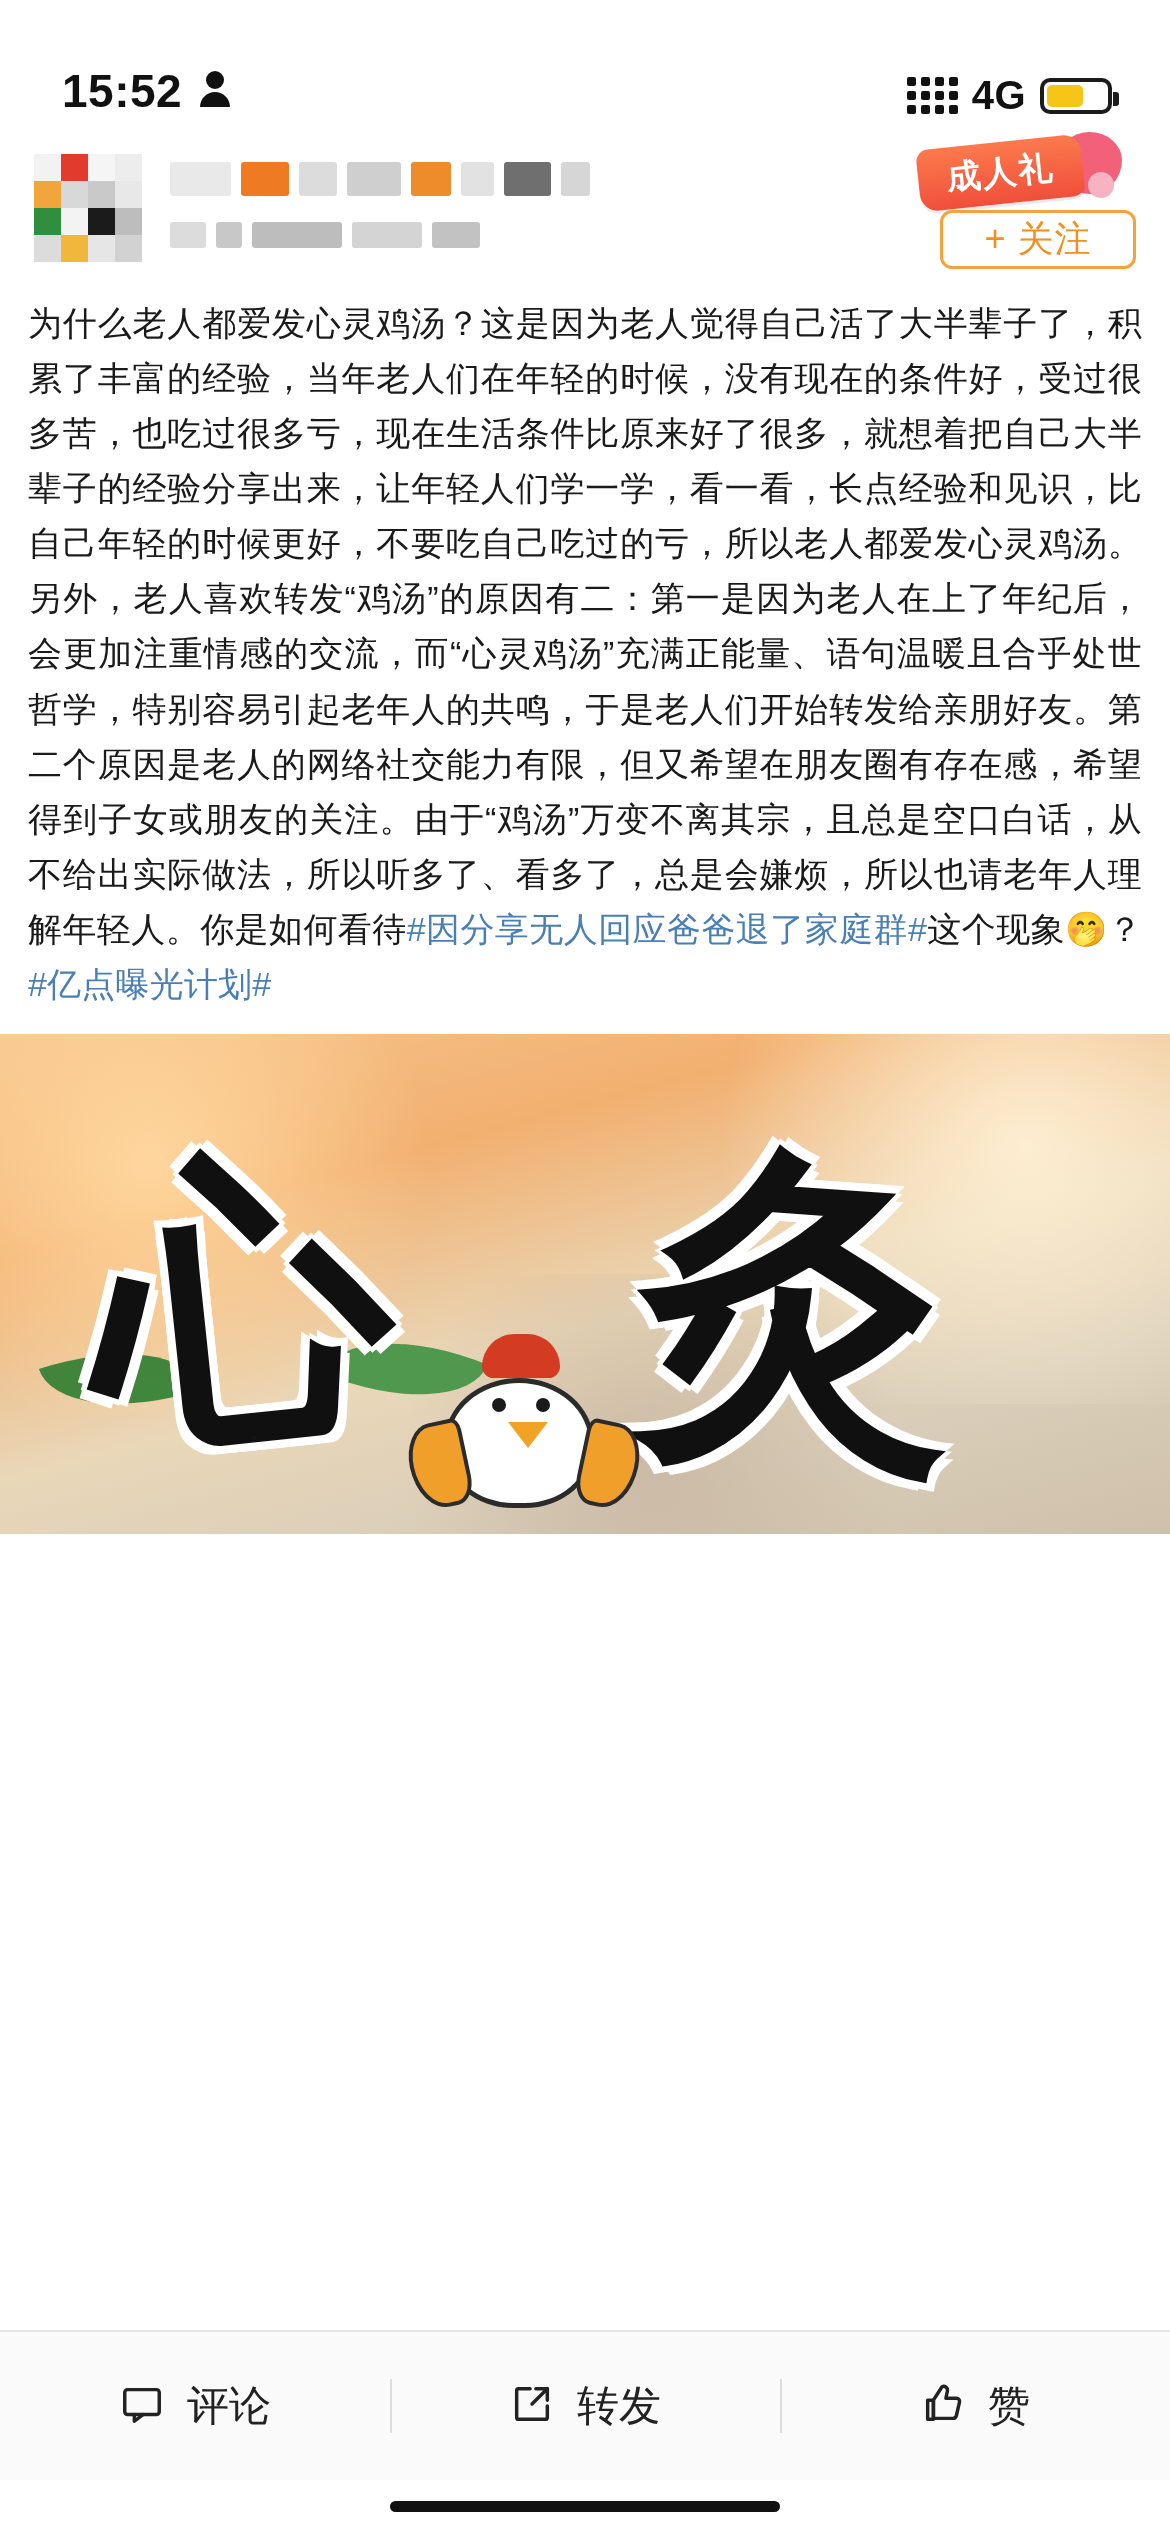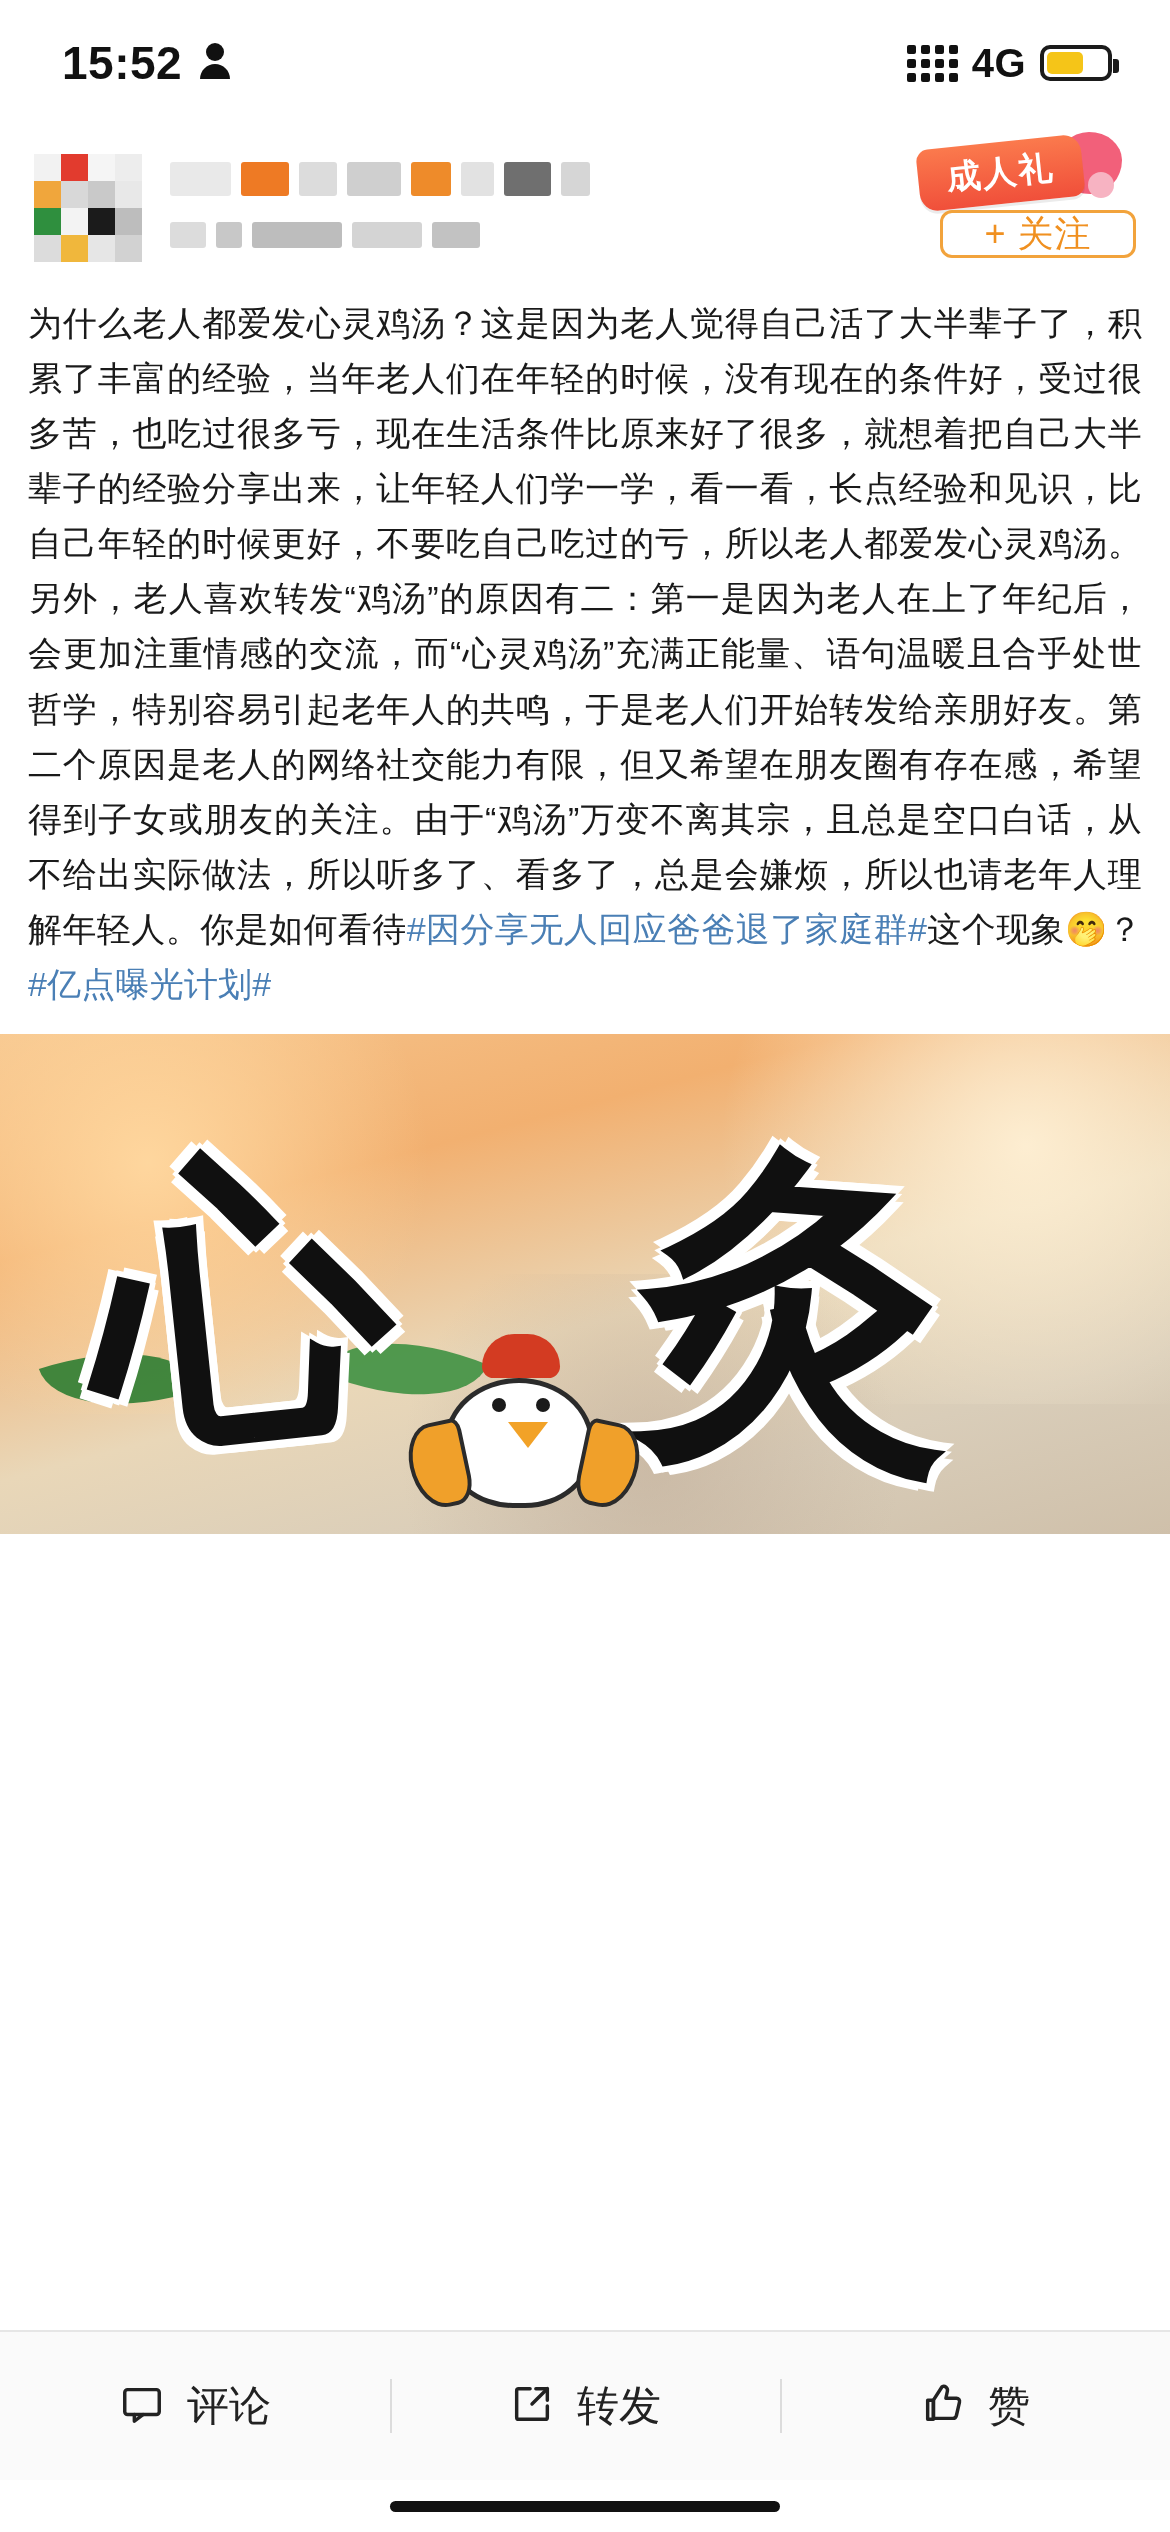--- a/index.html
+++ b/index.html
@@ -17,21 +17,21 @@
     background: #ffffff;
     display: flex;
     flex-direction: column;
   }
 
   
   .status-bar {
     height: 118px;
     flex: 0 0 118px;
     display: flex;
-    align-items: center;
+    align-items: flex-end;
     justify-content: space-between;
     padding: 8px 58px 0 62px;
     background: #ffffff;
   }
   .status-left {
     display: flex;
     align-items: center;
     gap: 16px;
   }
   .status-time {
@@ -184,21 +184,21 @@
     position: absolute;
     right: 8px; top: 40px;
     width: 26px; height: 26px;
     background: #f7b3c2;
     border-radius: 50%;
   }
 
   .follow-btn {
     position: absolute;
     right: 34px; top: 92px;
-    width: 196px; height: 48px;
+    width: 196px; height: 59px;
     border: 3px solid #f2a33c;
     border-radius: 12px;
     color: #f09020;
     font-size: 36px;
     display: flex;
     align-items: center;
     justify-content: center;
     background: #fff;
     letter-spacing: 1px;
   }

